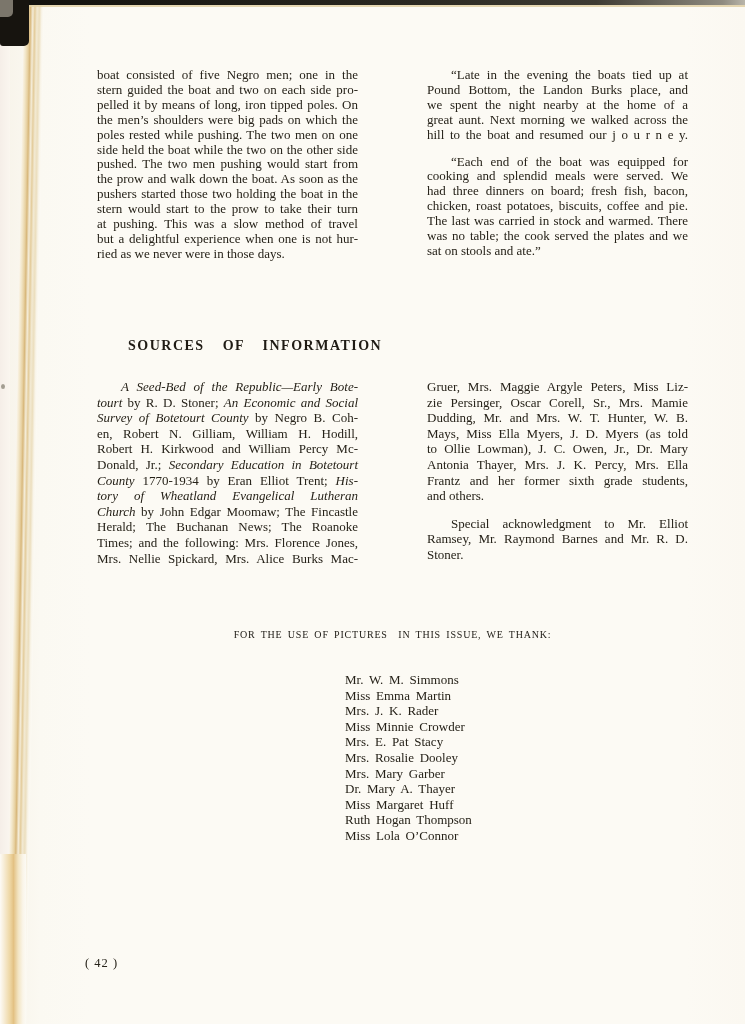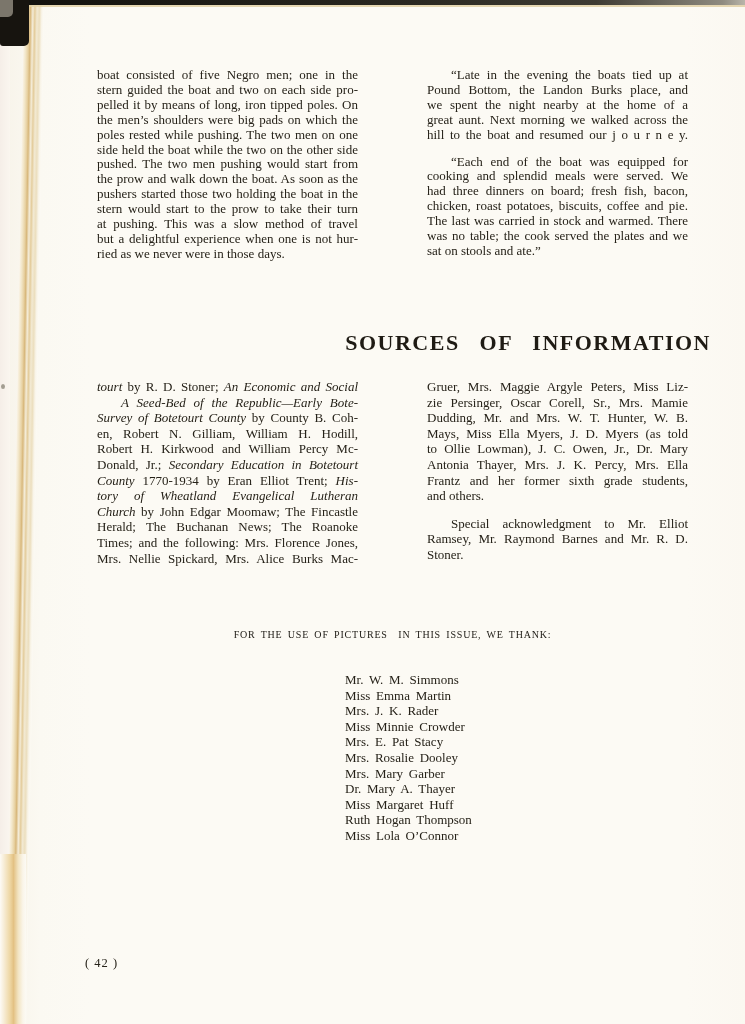--- a/index.html
+++ b/index.html
@@ -30,23 +30,23 @@
   .corner-inner { position: absolute; top: 0; left: 0; width: 13px; height: 17px;
     background: #7b766b; border-radius: 0 0 5px 0; }
   .speck { position: absolute; left: 1px; top: 384px; width: 4px; height: 5px;
     background: #8d887a; border-radius: 50%; opacity: .8; }
   
   .cols { display: flex; gap: 69px; }
   .col { width: 268px; font-size: 13px; }
   .sec-narrative { position: absolute; top: 68px; left: 97px; width: 591px; }
   .sec-narrative .line { line-height: 14.9px; }
   .sources-heading { position: absolute; top: 330px; left: 97px; width: 591px;
-    text-align: right; transform: translateX(23px);
-    font-size: 22px; font-weight: 700; letter-spacing: 1.5px; word-spacing: 13px;
-    color: #1f1b14; margin: 0; }
+    text-align: left; transform: translateX(23px);
+    font-size: 14px; font-weight: 700; letter-spacing: 1.5px; word-spacing: 13px;
+    color: #1f1b14; margin: 8px; }
   .sec-sources { position: absolute; top: 379px; left: 97px; width: 591px; }
   .sec-sources .line { line-height: 15.6px; }
   .pictures-heading { position: absolute; top: 629px; left: 97px; width: 591px;
     text-align: center; font-size: 10px; font-weight: 400; letter-spacing: .8px;
     word-spacing: 2px; white-space: pre; color: #23201a; margin: 0; }
   .names { position: absolute; top: 672px; left: 345px; }
   .name-line { font-size: 13px; line-height: 15.6px; word-spacing: 2.5px; }
   .pageno { position: absolute; top: 956px; left: 97px; width: 591px; 
     transform: translateX(-12px); font-size: 12.5px; letter-spacing: 1px; }
   .block + .block { margin-top: 12px; }
@@ -106,23 +106,23 @@
           <div class="line end"><span>sat on stools and ate.”</span></div>
         </div>
       </div>
   </section>
 
   <h1 class="sources-heading">SOURCES OF INFORMATION</h1>
 
   <section class="cols sec-sources">
     <div class="col">
         <div class="block">
+          <div class="line ind"><span class="it">A Seed-Bed of the Republic—Early Bote-</span></div>
           <div class="line"><span class="it">tourt</span><span> by R. D. Stoner; </span><span class="it">An Economic and Social</span></div>
-          <div class="line ind"><span class="it">A Seed-Bed of the Republic—Early Bote-</span></div>
-          <div class="line"><span class="it">Survey of Botetourt County</span><span> by County B. Coh-</span></div>
+          <div class="line"><span class="it">Survey of Botetourt County</span><span> by Negro B. Coh-</span></div>
           <div class="line"><span>en, Robert N. Gilliam, William H. Hodill,</span></div>
           <div class="line"><span>Robert H. Kirkwood and William Percy Mc-</span></div>
           <div class="line"><span>Donald, Jr.; </span><span class="it">Secondary Education in Botetourt</span></div>
           <div class="line"><span class="it">County</span><span> 1770-1934 by Eran Elliot Trent; </span><span class="it">His-</span></div>
           <div class="line"><span class="it">tory of Wheatland Evangelical Lutheran</span></div>
           <div class="line"><span class="it">Church</span><span> by John Edgar Moomaw; The Fincastle</span></div>
           <div class="line"><span>Herald; The Buchanan News; The Roanoke</span></div>
           <div class="line"><span>Times; and the following: Mrs. Florence Jones,</span></div>
           <div class="line"><span>Mrs. Nellie Spickard, Mrs. Alice Burks Mac-</span></div>
         </div>

